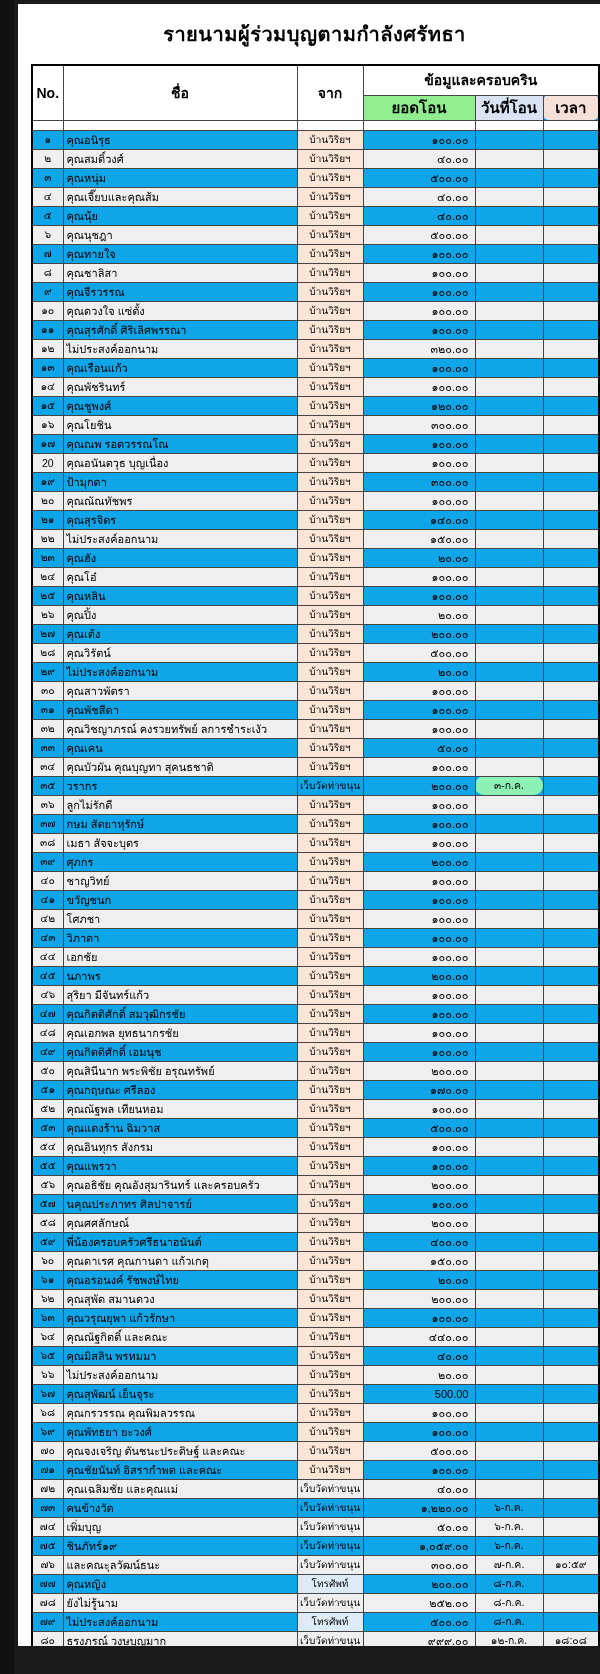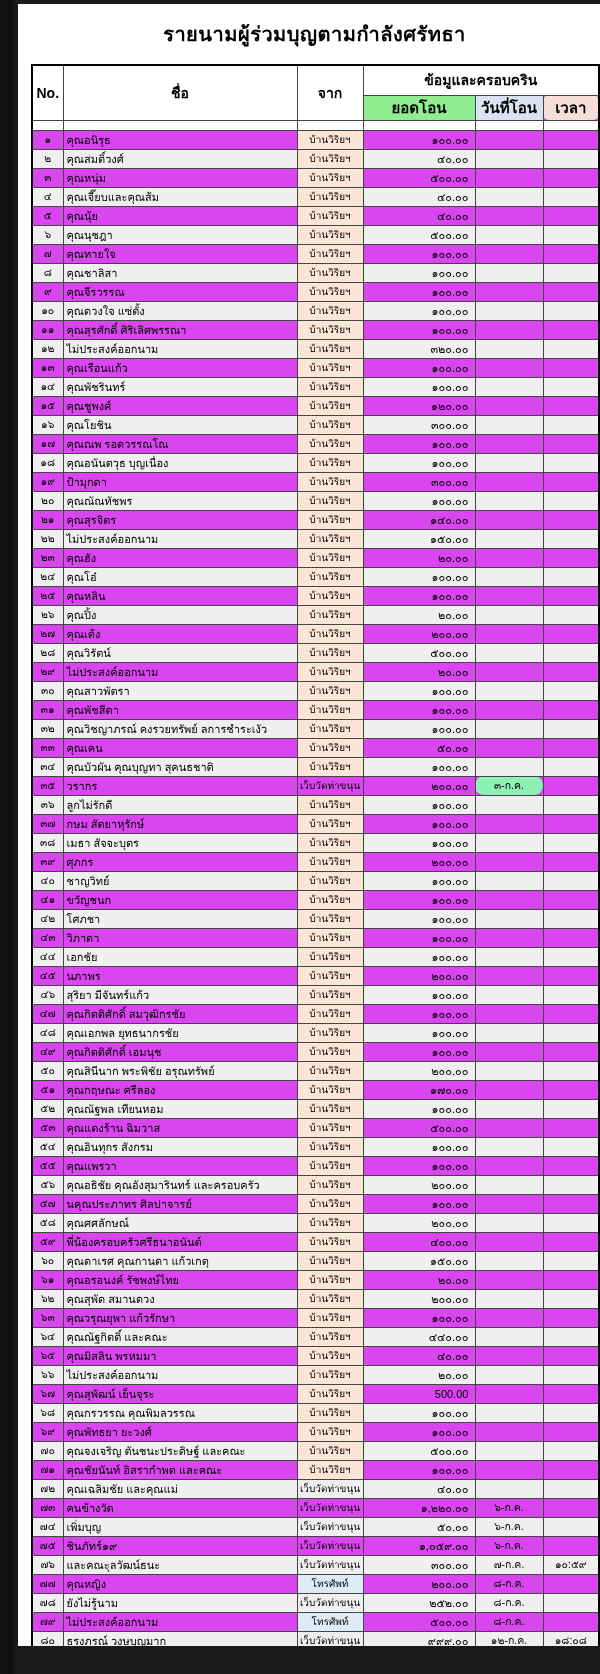--- a/index.html
+++ b/index.html
@@ -4,21 +4,21 @@
 <style>
   * { margin:0; padding:0; box-sizing:border-box; }
   html,body { width:600px; height:1674px; }
   body { font-family:"Liberation Sans","DejaVu Sans",sans-serif; background:#111; }
 
   .frame { position:relative; width:600px; height:1674px; background:#1a1a1a; overflow:hidden;margin-left:14px; }
   .page  { position:absolute; top:4px; left:4px; right:4px; bottom:28px; background:#fff; padding:8px 12px 0 13px; overflow:hidden; }
 
   .title { text-align:center; font-size:20px; font-weight:bold; color:#000; padding:6px 0 14px 0; letter-spacing:.5px; }
 
-  table.donors { border-collapse:collapse; table-layout:fixed; width:567px; border:2px solid #000; background:#d946ef; }
+  table.donors { border-collapse:collapse; table-layout:fixed; width:567px; border:2px solid #000; background:#0ea5e9; }
   .donors th, .donors td { border:1px solid #454545; color:#000; overflow:hidden; white-space:nowrap; vertical-align:middle; }
 
   thead tr.h1 { height:30px; }
   thead tr.h1 th { font-size:14px; font-weight:bold; background:#fff; }
   thead th.pay-group { background:var(--hdr-blue); }
   thead tr.h2 { height:23px; }
   thead tr.h2 th { font-size:15px; font-weight:bold; }
   th.sub-amt  { background:var(--hdr-green); }
   th.sub-date { background:var(--hdr-date);text-align:center; }
   th.sub-time { background:var(--hdr-time);border-radius:6px; }
@@ -208,21 +208,21 @@
           </tr>
           <tr>
             <td class="c-no">๑๗</td>
             <td class="c-name">คุณณพ รอดวรรณโณ</td>
             <td class="c-from bg-peach">บ้านวิริยฯ</td>
             <td class="c-amt">๑๐๐.๐๐</td>
             <td class="c-date"></td>
             <td class="c-time"></td>
           </tr>
           <tr>
-            <td class="c-no">๑๘</td>
+            <td class="c-no">20</td>
             <td class="c-name">คุณอนันตวุธ บุญเนื่อง</td>
             <td class="c-from bg-peach">บ้านวิริยฯ</td>
             <td class="c-amt">๑๐๐.๐๐</td>
             <td class="c-date"></td>
             <td class="c-time"></td>
           </tr>
           <tr>
             <td class="c-no">๑๙</td>
             <td class="c-name">ป้ามุกดา</td>
             <td class="c-from bg-peach">บ้านวิริยฯ</td>

